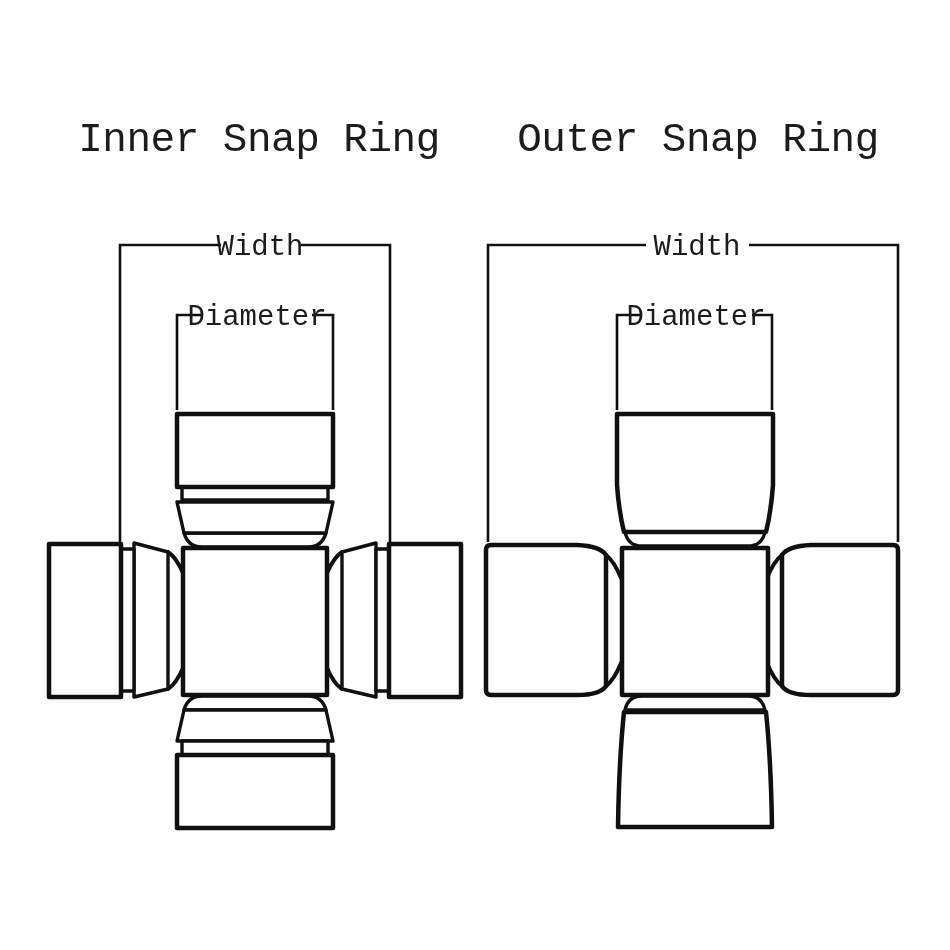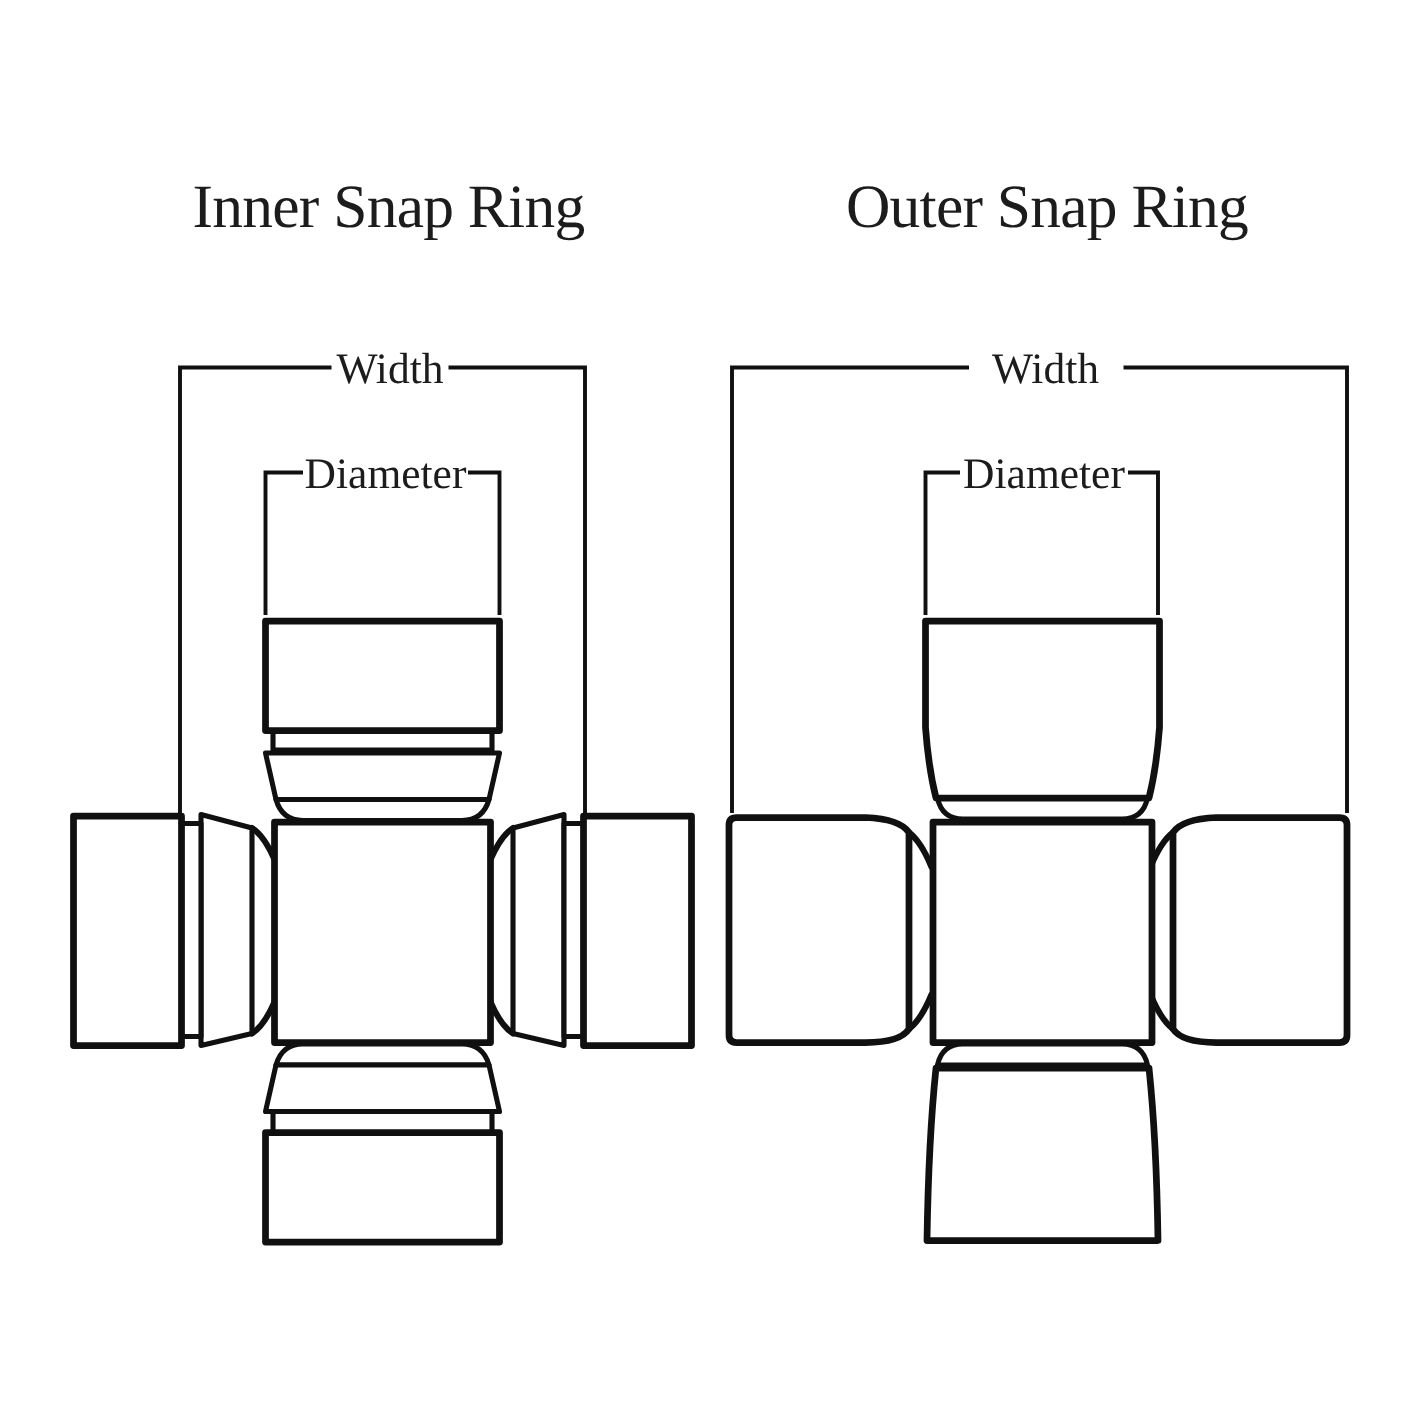--- a/index.html
+++ b/index.html
@@ -2,21 +2,21 @@
 <html style="--bg: #ffffff; --line: #101010;"><head>
 <meta charset="utf-8">
 <style>
   :root{
     --bg:#ffffff;
     --line:#101010;
   }
   html,body{margin:0;padding:0;background:var(--bg);}
   .stage{
     width:906px;height:950px;position:relative;background:var(--bg);
-    font-family:Liberation Serif, serif;
+    font-family:Liberation Mono, monospace;
     overflow:hidden;
   }
   svg{display:block;}
   .outline      {fill:#ffffff;stroke:var(--line);stroke-width:4.5;stroke-linejoin:round;}
   .thin-outline {fill:#ffffff;stroke:var(--line);stroke-width:3.4;stroke-linejoin:round;}
   .neck         {fill:none;stroke:var(--line);stroke-width:4;stroke-linecap:round;}
   .dim          {fill:none;stroke:var(--line);stroke-width:2.6;stroke-linejoin:miter;}
   .title-text{
     font-size:41px;letter-spacing:-0.5px;fill:#1c1c1c;
     text-anchor:middle;

